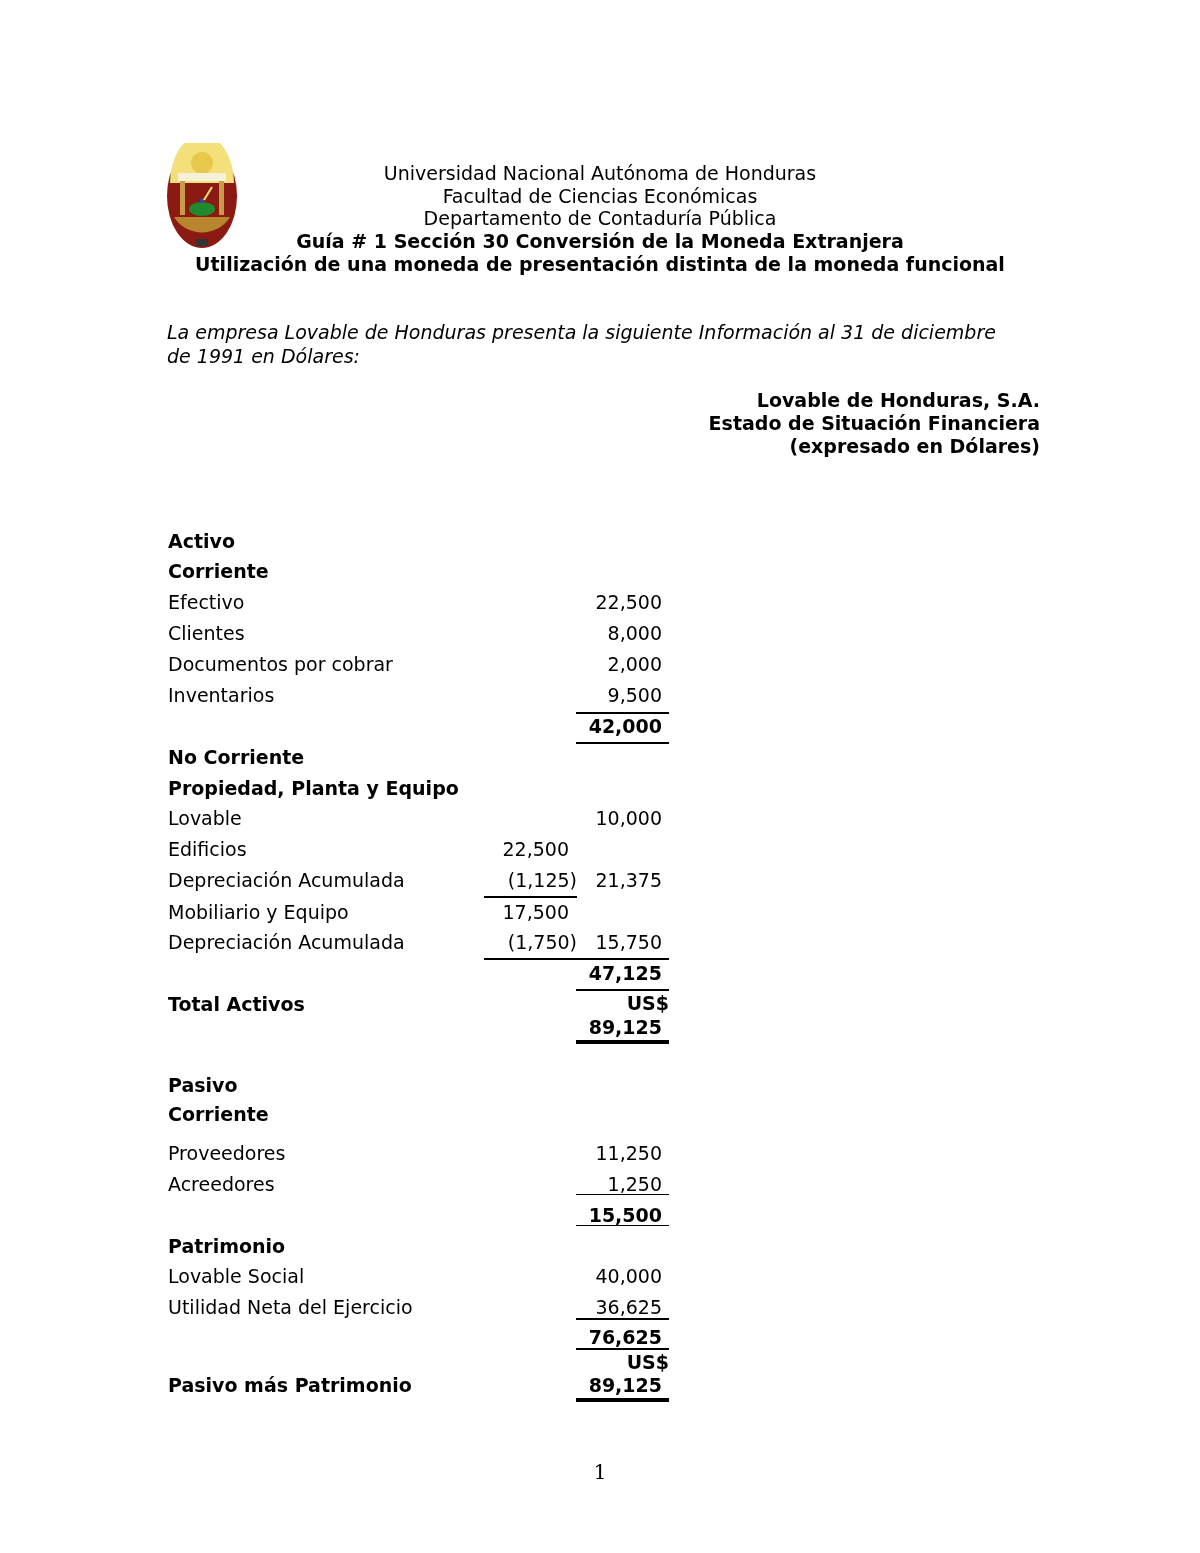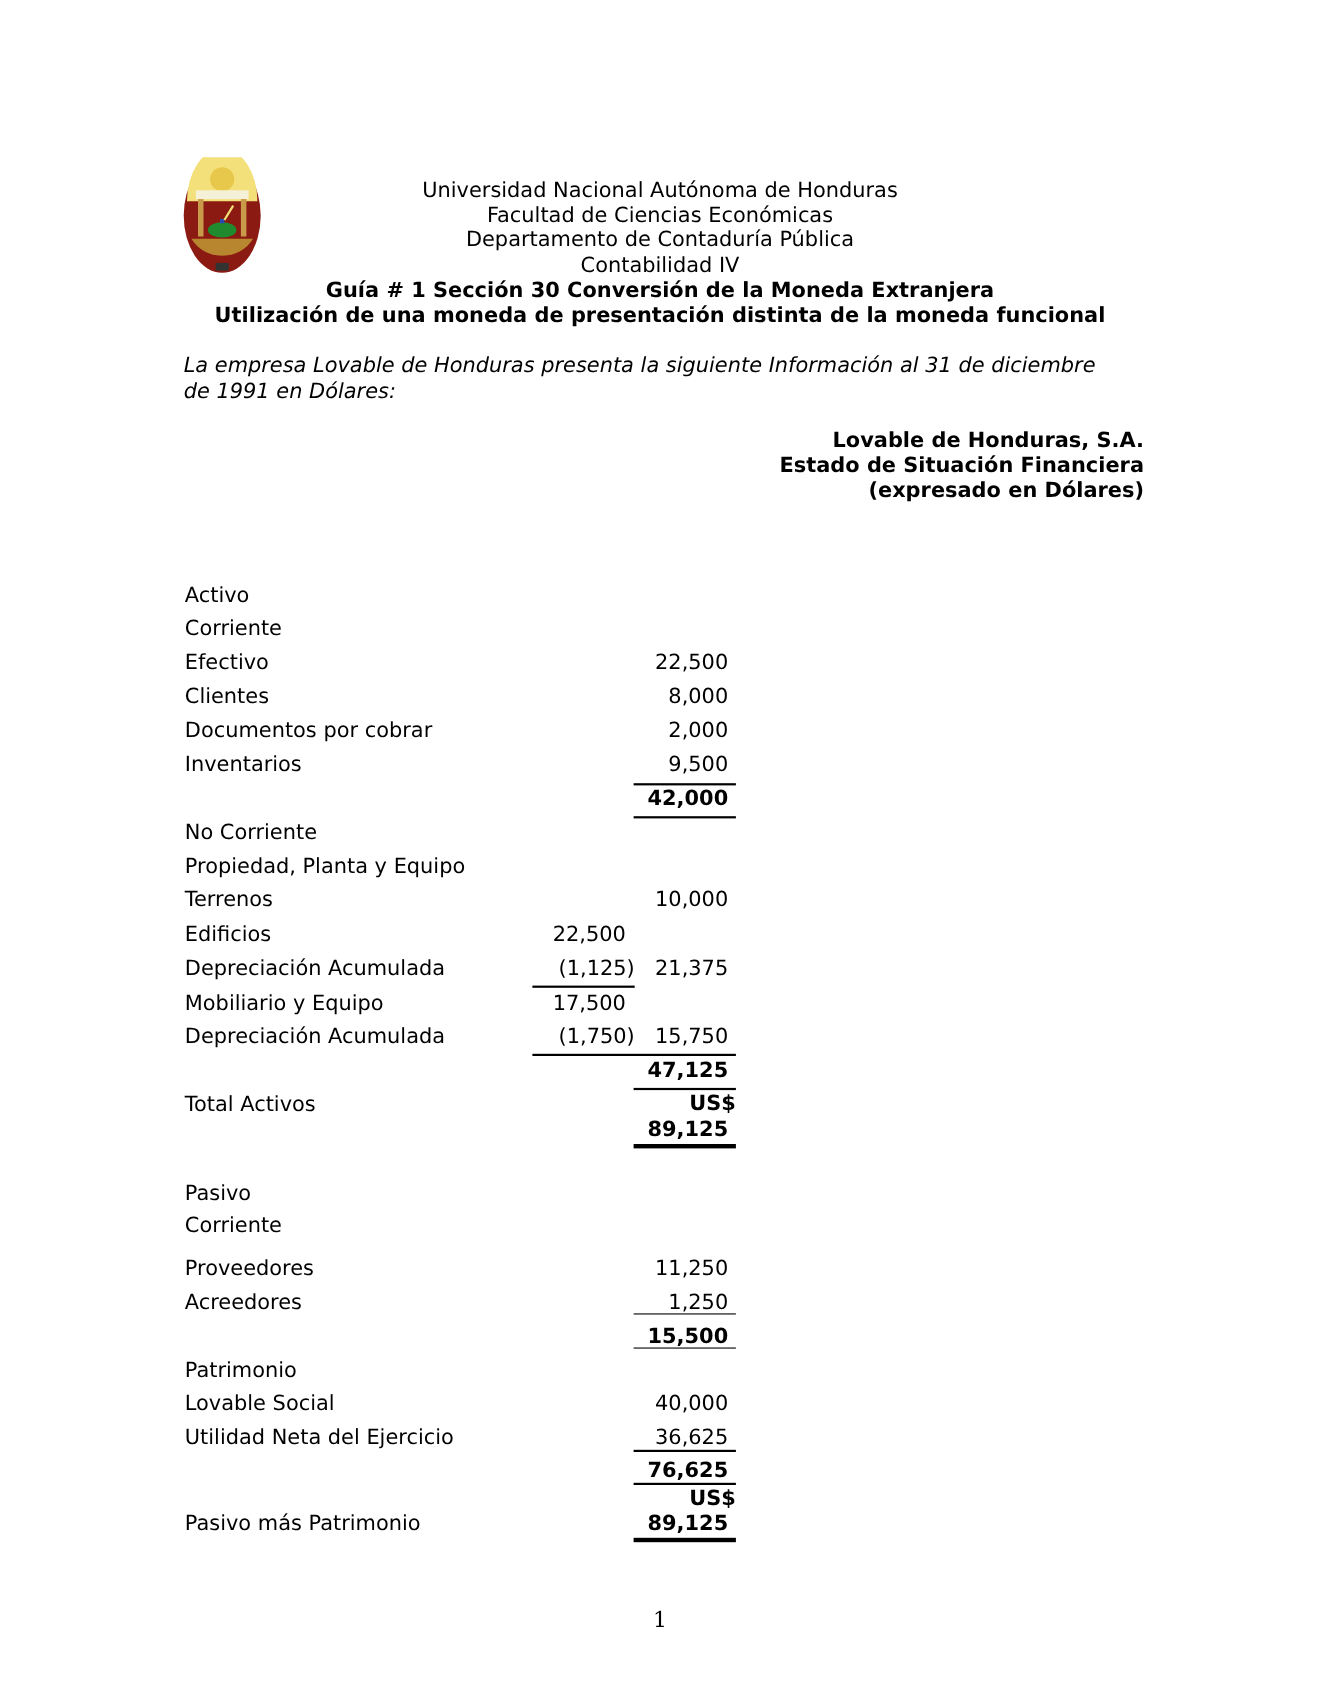--- a/index.html
+++ b/index.html
@@ -7,21 +7,21 @@
          font-family: "DejaVu Sans", sans-serif; color: #000; }
   .logo { position: absolute; left: 166px; top: 143px; width: 72px; height: 106px; }
   .header { position: absolute; left: 160px; top: 162px; width: 880px; text-align: center;
             font-size: 19px; line-height: 22.7px; }
   .header .b { font-weight: bold; }
   .intro { position: absolute; left: 167px; top: 321px; width: 880px; font-size: 19px; line-height: 23.5px; font-style: italic; }
   .stmt-title { position: absolute; left: 160px; top: 389px; width: 880px; text-align: right;
                 font-size: 19px; line-height: 23.2px; font-weight: bold; }
   .row { position: absolute; left: 167px; width: 510px; height: 31px; font-size: 19px; line-height: 26px; }
   .row .label { position: absolute; left: 1px; top: 0; white-space: nowrap; }
-  .row .bold { font-weight: normal; }
+  .row .bold { font-weight: bold; }
   .c1 { position: absolute; right: 100px; top: 0; text-align: right; white-space: nowrap; }
   .c2 { position: absolute; right: 15px; top: 0; text-align: right; white-space: nowrap; }
   .c2.b, .c1.b { font-weight: bold; }
   .line { position: absolute; background: #000; }
   .pagenum { position: absolute; left: 560px; top: 1460px; width: 80px; text-align: center;
              font-family: "DejaVu Serif", serif; font-size: 20px; }
 </style>
 </head>
 <body>
 
@@ -38,21 +38,20 @@
     <line x1="38" y1="57" x2="46" y2="44" stroke="#f3e07a" stroke-width="2"></line>
     <path d="M8,74 L64,74 A32,30 0 0 1 8,74 Z" fill="#b8862f"></path>
     <rect x="30" y="96" width="12" height="7" fill="#333"></rect>
   </svg>
 </div>
 
 <div class="header">
   <div>Universidad Nacional Autónoma de Honduras</div>
   <div>Facultad de Ciencias Económicas</div>
   <div>Departamento de Contaduría Pública</div>
-  <div>Contabilidad IV</div>
   <div class="b">Guía # 1 Sección 30 Conversión de la Moneda Extranjera</div>
   <div class="b">Utilización de una moneda de presentación distinta de la moneda funcional</div>
 </div>
 
 <div class="intro">
   <div>La empresa Lovable de Honduras presenta la siguiente Información al 31 de diciembre</div>
   <div>de 1991 en Dólares:</div>
 </div>
 
 <div class="stmt-title">
@@ -89,21 +88,21 @@
 </div>
 <div class="line" style="left:576px;top:742px;width:93px;height:2px"></div>
 
 <div class="row" style="top:744px">
   <span class="label bold">No Corriente</span>
 </div>
 <div class="row" style="top:775px">
   <span class="label bold">Propiedad, Planta y Equipo</span>
 </div>
 <div class="row" style="top:805px">
-  <span class="label">Terrenos</span>
+  <span class="label">Lovable</span>
   <span class="c1"></span>
   <span class="c2">10,000</span>
 </div>
 <div class="row" style="top:836px">
   <span class="label">Edificios</span>
   <span class="c1" style="right:108px">22,500</span>
   <span class="c2"></span>
 </div>
 <div class="row" style="top:867px">
   <span class="label">Depreciación Acumulada</span>

